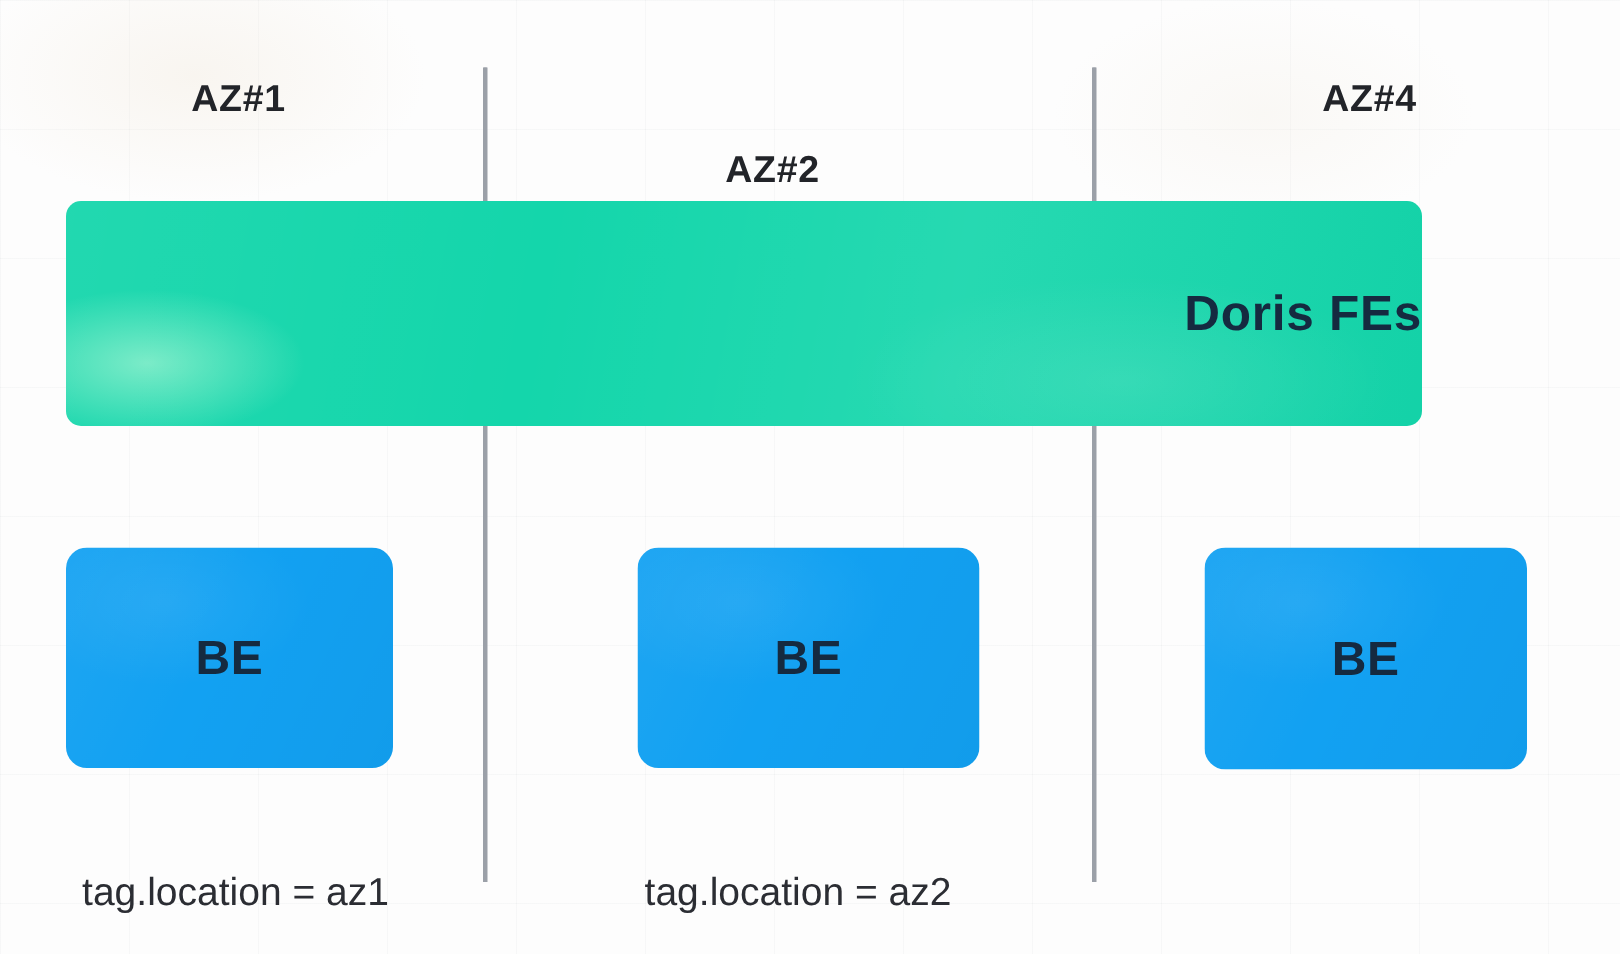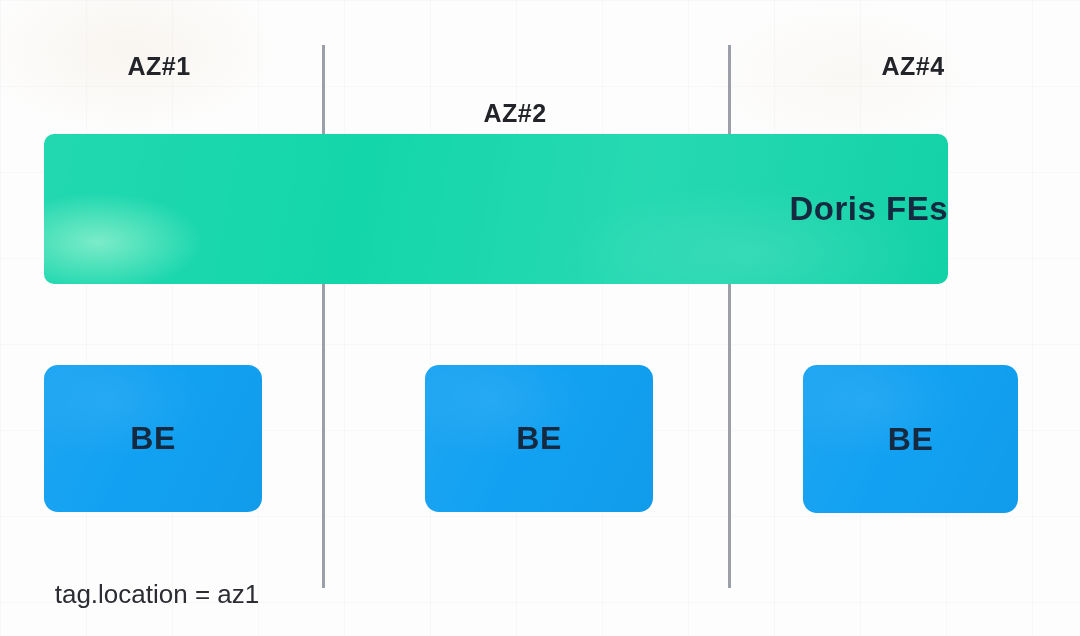--- a/index.html
+++ b/index.html
@@ -134,14 +134,15 @@
     <span class="be-label">BE</span>
   </div>
   <div class="be-box be-box-2">
     <span class="be-label">BE</span>
   </div>
   <div class="be-box be-box-3">
     <span class="be-label">BE</span>
   </div>
 
   <div class="tag-label tag-label-1">tag.location = az1</div>
+  <div class="tag-label tag-label-2">tag.location = az2</div>
 
 </div>
 
 </body></html>

